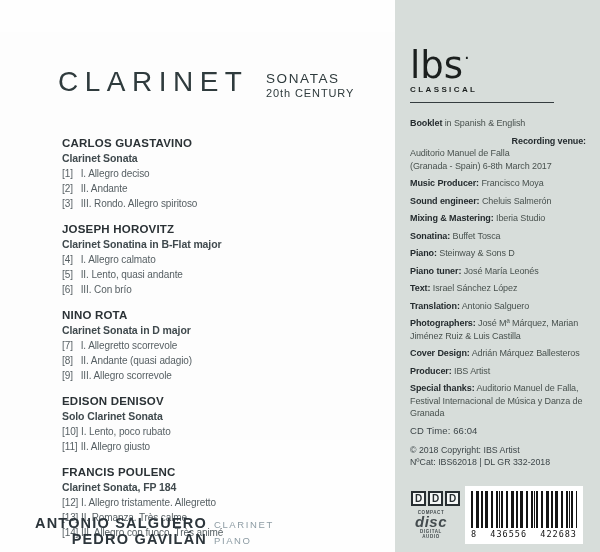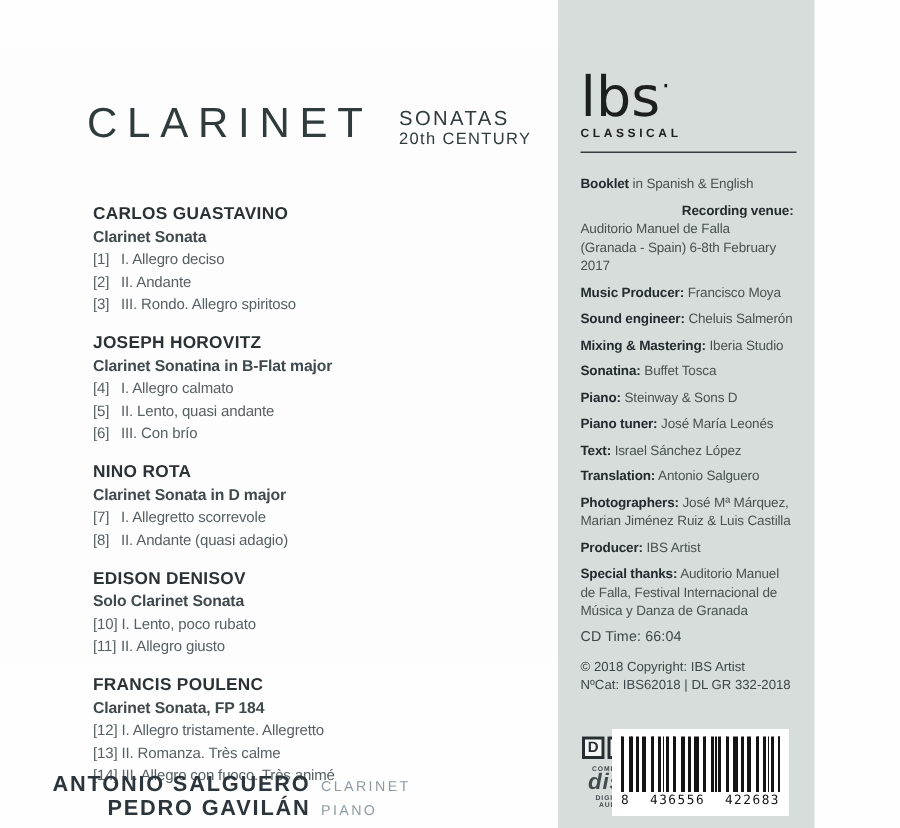--- a/index.html
+++ b/index.html
@@ -16,21 +16,21 @@
   .work{margin-bottom:11px;}
   .composer{font-size:11.5px;font-weight:700;letter-spacing:0.2px;color:#2b3236;line-height:15px;}
   .worktitle{font-size:10.5px;font-weight:700;letter-spacing:-0.1px;color:#404a4e;line-height:15px;}
   .track{font-size:10px;font-weight:400;color:#565f63;line-height:15px;letter-spacing:-0.1px;}
   .tnum{display:inline-block;min-width:16px;}
   .performers{position:absolute;left:0;top:483px;}
   .perf-line{display:flex;align-items:baseline;height:16px;}
   .pname{flex:0 0 207px;text-align:right;font-size:14.5px;font-weight:700;letter-spacing:1.2px;color:#2c353b;}
   .prole{margin-left:7px;font-size:9.5px;font-weight:400;letter-spacing:1.6px;color:#8d9ca4;}
   
-  .right{position:absolute;left:372px;top:0;width:171px;height:552px;background:#d7ddda;
+  .right{position:absolute;left:395px;top:0;width:205px;height:552px;background:#d7ddda;
          box-sizing:border-box;padding:0 14px 0 15px;}
   .logo-block{margin-top:40px;}
   .logo-text{font-size:37px;line-height:36px;font-weight:400;letter-spacing:0px;color:#1b1f1e;
              font-family:"DejaVu Sans",sans-serif;}
   .logo-dot{font-size:18px;vertical-align:14px;margin-left:1px;}
   .logo-sub{font-size:8px;font-weight:700;letter-spacing:2.4px;color:#1b1f1e;margin-top:1px;}
   .logo-rule{width:144px;height:0;border-top:1px solid #343c3f;margin-top:8px;}
   .credits{margin-top:14px;}
   .credit{font-size:9px;line-height:12.5px;margin-bottom:5px;letter-spacing:-0.1px;}
   .cl{font-weight:700;color:#242b2e;}
@@ -86,20 +86,21 @@
         <div class="track"><span class="tnum">[4]</span> <span>I. Allegro calmato</span></div>
         <div class="track"><span class="tnum">[5]</span> <span>II. Lento, quasi andante</span></div>
         <div class="track"><span class="tnum">[6]</span> <span>III. Con brío</span></div>
       </div>
 
       <div class="work">
         <div class="composer">NINO ROTA</div>
         <div class="worktitle">Clarinet Sonata in D major</div>
         <div class="track"><span class="tnum">[7]</span> <span>I. Allegretto scorrevole</span></div>
         <div class="track"><span class="tnum">[8]</span> <span>II. Andante (quasi adagio)</span></div>
+        <div class="track"><span class="tnum">[9]</span> <span>III. Allegro scorrevole</span></div>
       </div>
 
       <div class="work">
         <div class="composer">EDISON DENISOV</div>
         <div class="worktitle">Solo Clarinet Sonata</div>
         <div class="track"><span class="tnum">[10]</span> <span>I. Lento, poco rubato</span></div>
         <div class="track"><span class="tnum">[11]</span> <span>II. Allegro giusto</span></div>
       </div>
 
       <div class="work">
@@ -130,31 +131,32 @@
       <div class="logo-text"><span>lbs</span><span class="logo-dot">·</span></div>
       <div class="logo-sub">CLASSICAL</div>
       <div class="logo-rule"></div>
     </div>
 
     <div class="credits">
       <div class="credit"><span class="cl">Booklet</span> <span class="cv">in Spanish &amp; English</span></div>
       <div class="credit stacked">
           <span class="cl">Recording venue:</span>
           <span class="cv">Auditorio Manuel de Falla
-(Granada - Spain) 6-8th February 2017</span>
+(Granada - Spain) 6-8th March 2017</span>
         </div>
       <div class="credit"><span class="cl">Music Producer:</span> <span class="cv">Francisco Moya</span></div>
       <div class="credit"><span class="cl">Sound engineer:</span> <span class="cv">Cheluis Salmerón</span></div>
       <div class="credit"><span class="cl">Mixing &amp; Mastering:</span> <span class="cv">Iberia Studio</span></div>
       <div class="credit"><span class="cl">Sonatina:</span> <span class="cv">Buffet Tosca</span></div>
       <div class="credit"><span class="cl">Piano:</span> <span class="cv">Steinway &amp; Sons D</span></div>
       <div class="credit"><span class="cl">Piano tuner:</span> <span class="cv">José María Leonés</span></div>
       <div class="credit"><span class="cl">Text:</span> <span class="cv">Israel Sánchez López</span></div>
       <div class="credit"><span class="cl">Translation:</span> <span class="cv">Antonio Salguero</span></div>
       <div class="credit"><span class="cl">Photographers:</span> <span class="cv">José Mª Márquez, Marian Jiménez Ruiz &amp; Luis Castilla</span></div>
+      <div class="credit"><span class="cl">Cover Design:</span> <span class="cv">Adrián Márquez Ballesteros</span></div>
       <div class="credit"><span class="cl">Producer:</span> <span class="cv">IBS Artist</span></div>
       <div class="credit"><span class="cl">Special thanks:</span> <span class="cv">Auditorio Manuel de Falla, Festival Internacional de Música y Danza de Granada</span></div>
     </div>
 
     <div class="cdtime">CD Time: 66:04</div>
     <div class="copyright">© 2018 Copyright: IBS Artist</div>
     <div class="catalog">NºCat: IBS62018  |  DL GR 332-2018</div>
 
     <div class="spars">
       <span class="d">D</span>

